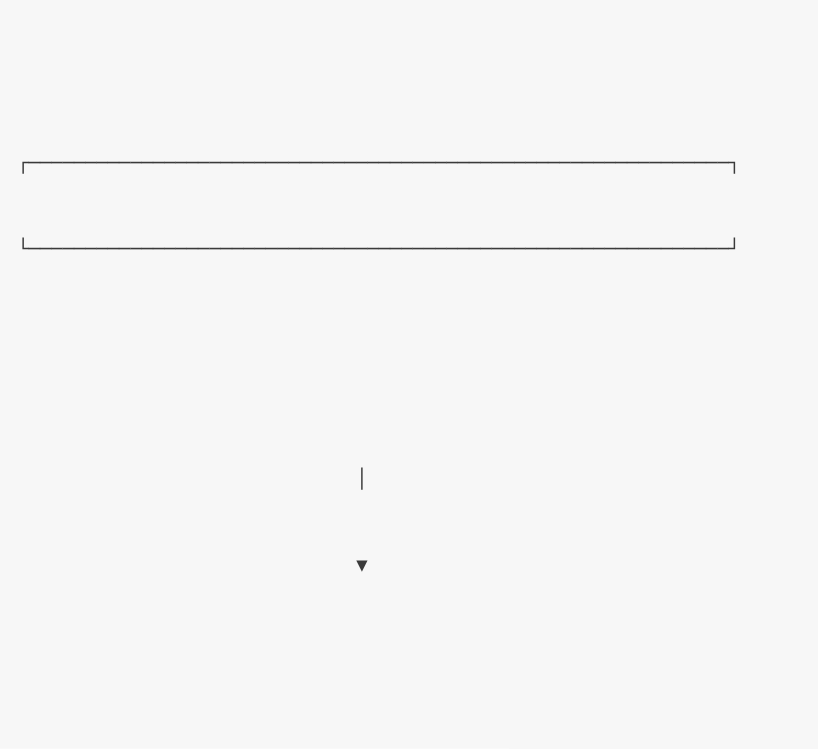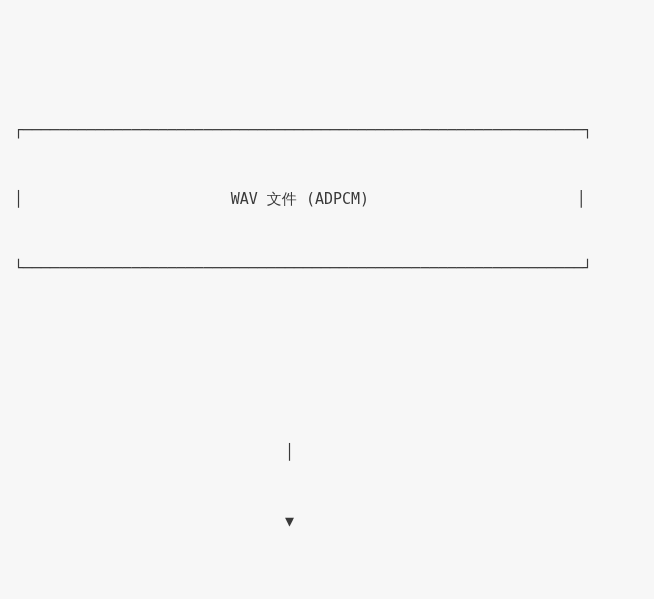--- a/index.html
+++ b/index.html
@@ -23,21 +23,20 @@
   .art div { white-space: pre; }
 </style>
 </head>
 <body>
 
 <div class="canvas">
   <div class="art">
 
     <div class="node">
       <div>┌──────────────────────────────────────────────────────────────┐</div>
-      <div>│                       WAV 文件 (ADPCM)                       │</div>
       <div>└──────────────────────────────────────────────────────────────┘</div>
     </div>
 
     <div class="connector">
       <div>                              │</div>
       <div>                              ▼</div>
     </div>
 
     
 

